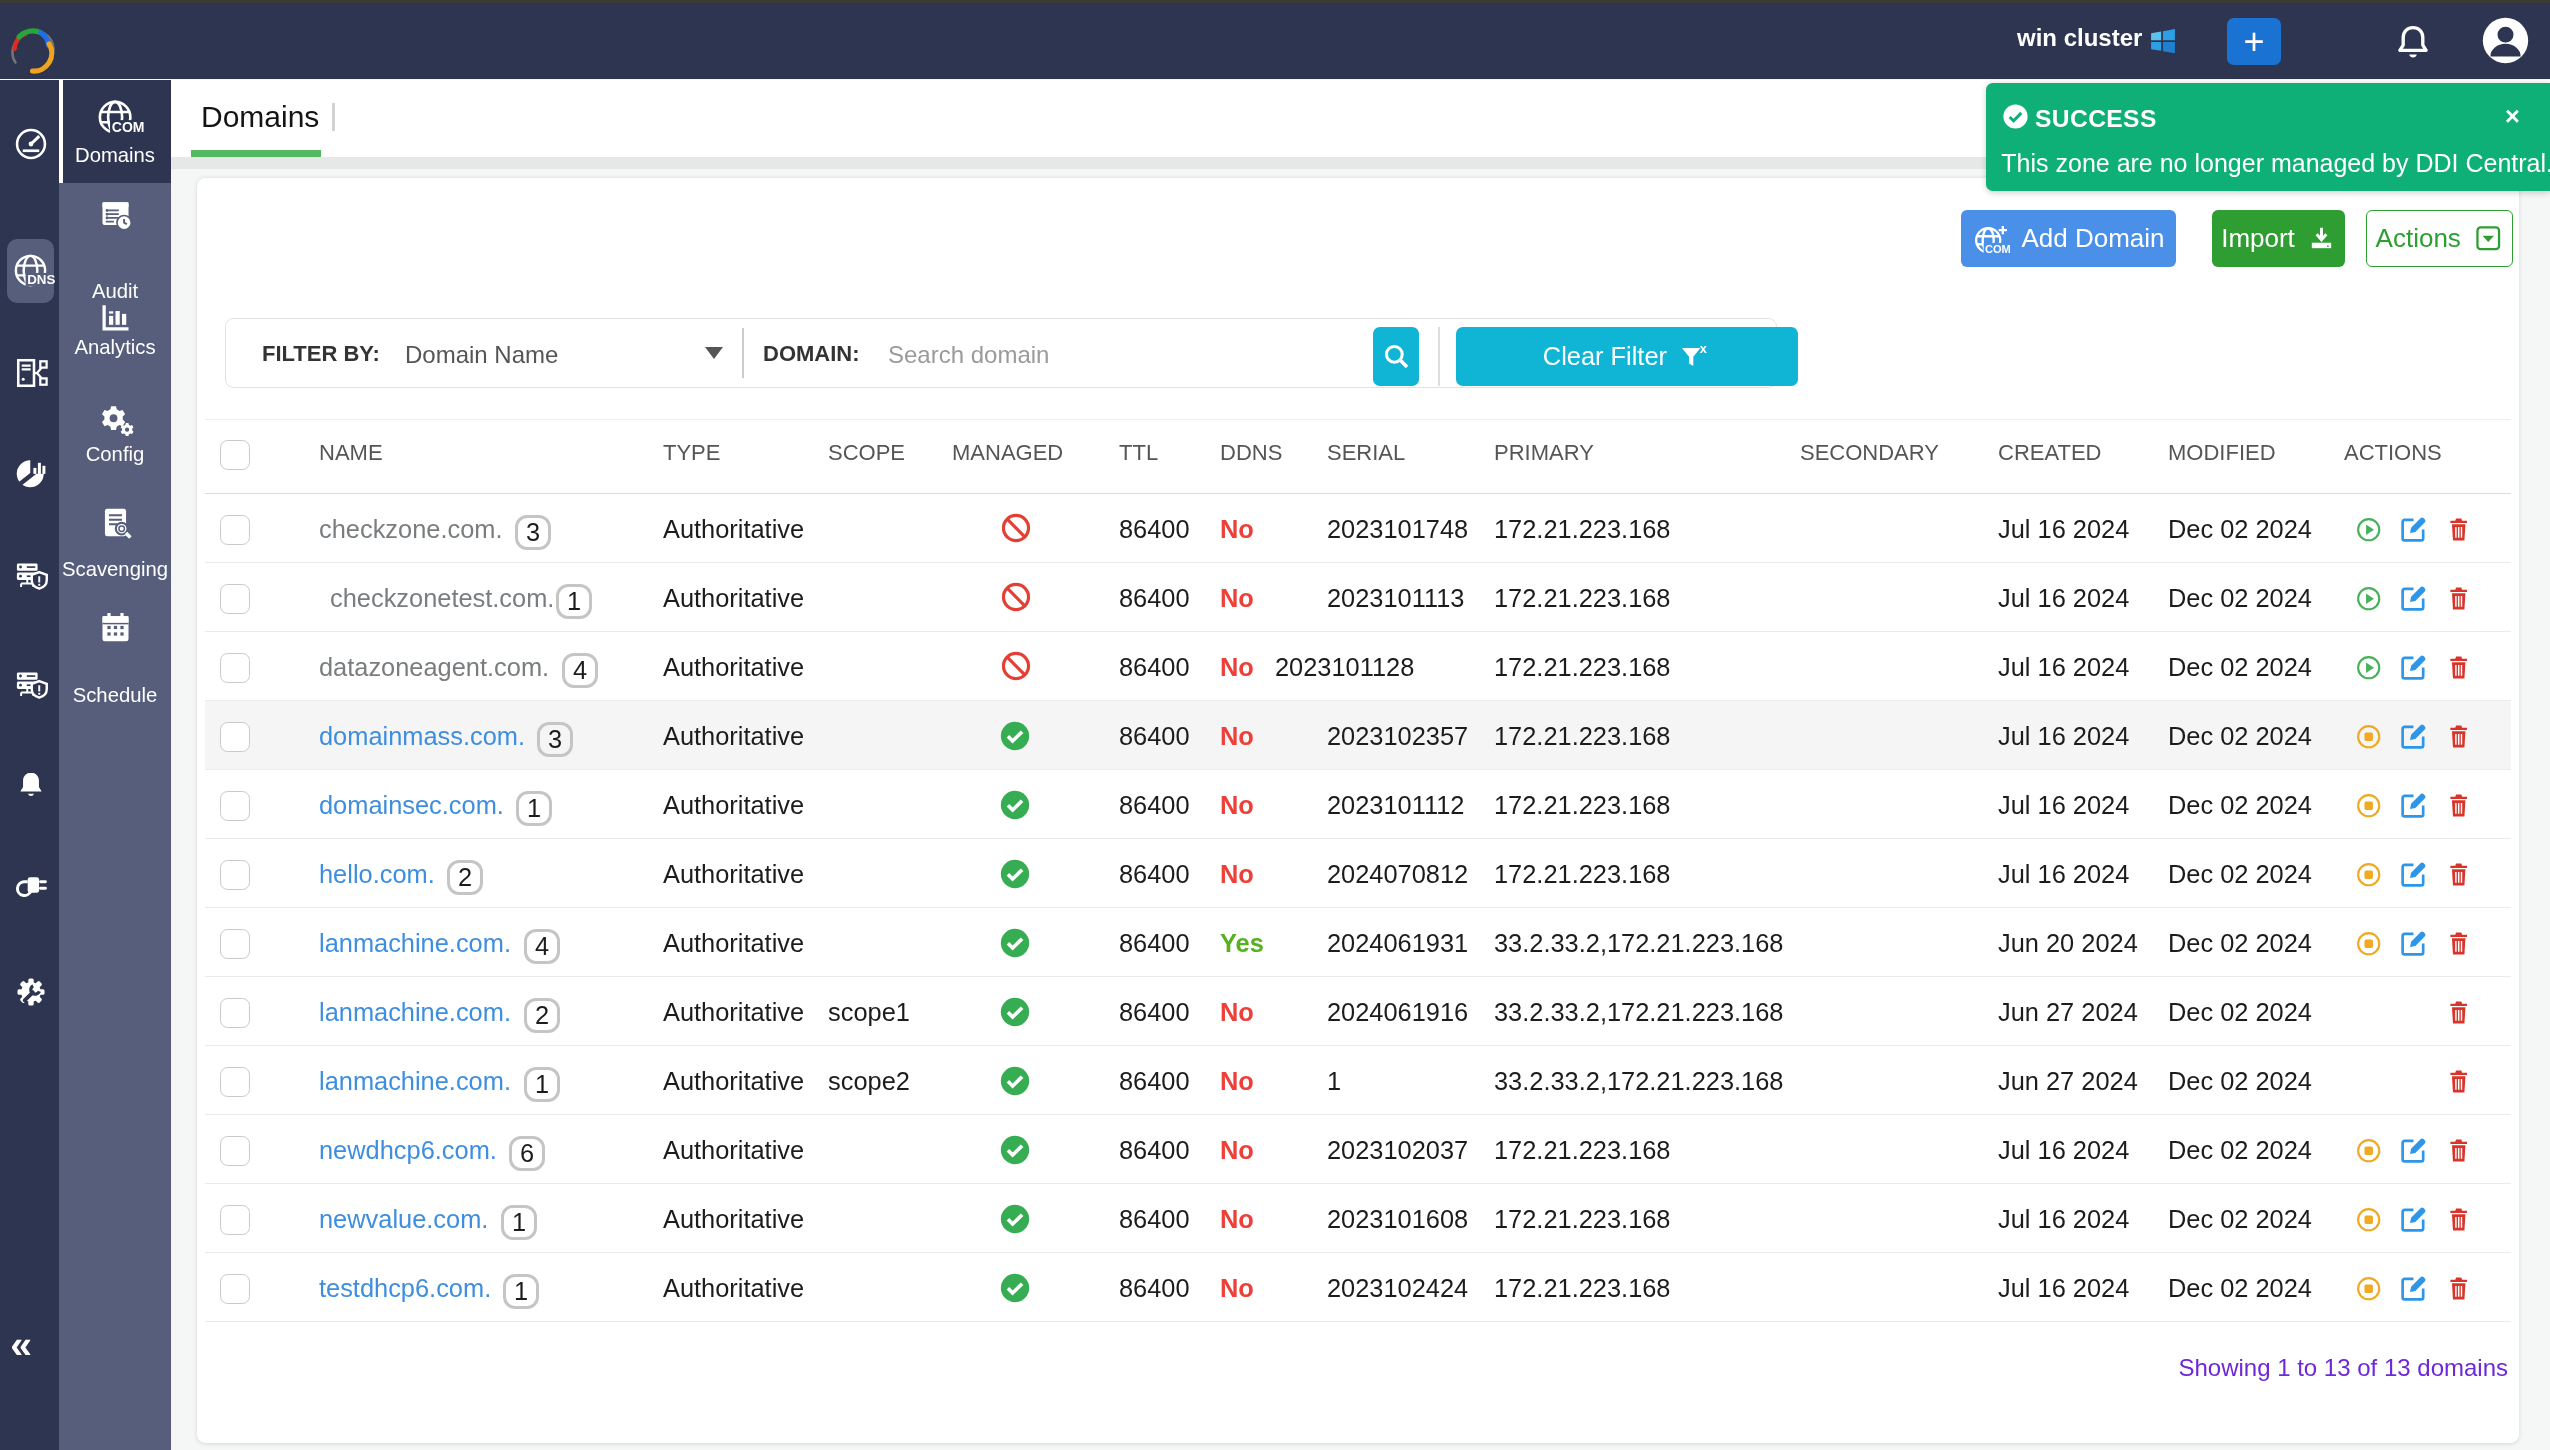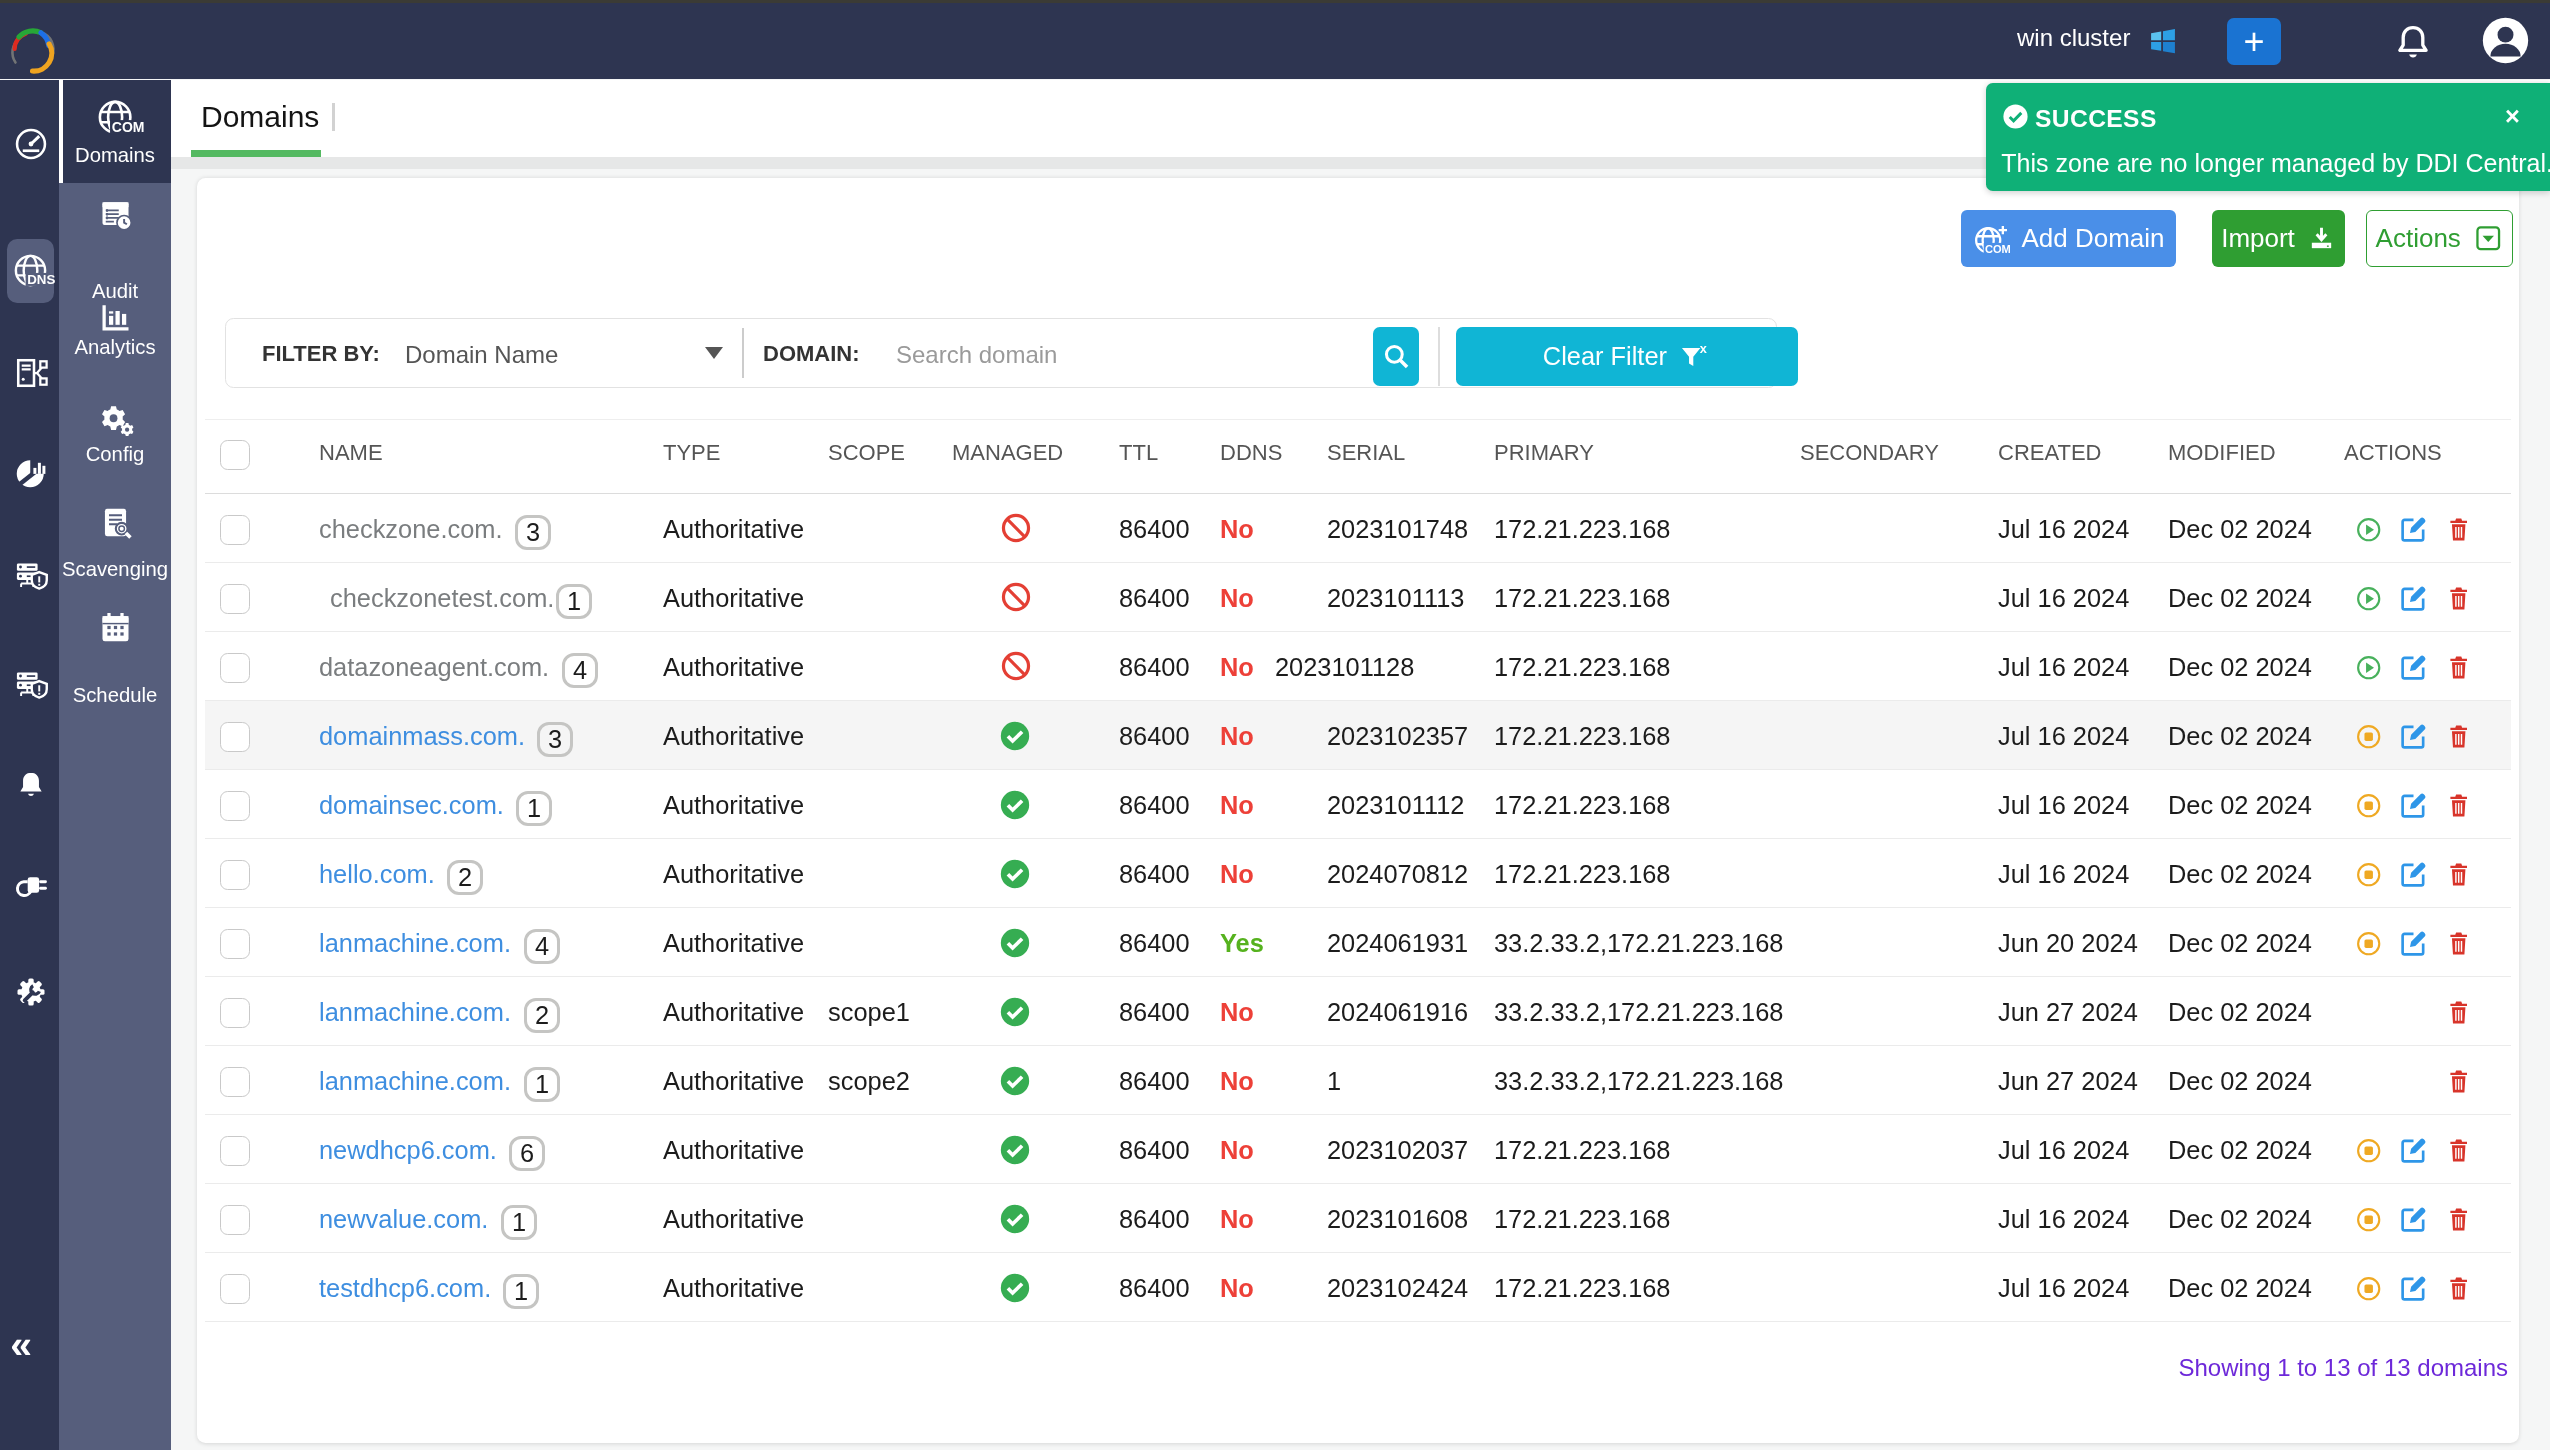--- a/index.html
+++ b/index.html
@@ -40,21 +40,21 @@
 .row .yes{color:#56b21e;font-weight:bold;text-align:right;}
 .cb{position:absolute;left:15.3px;top:20.3px;width:30px;height:30px;border:1.7px solid #c9c9c9;border-radius:7.6px;background:#fff;}
 .cicon{position:absolute;top:18px;}
 #showing{left:1895px;top:1354px;width:613px;font-size:24px;color:#6d28d9;text-align:right;}
 #toast{left:1986px;top:83px;width:564px;height:108px;background:#0fb077;border-radius:6.8px 0 0 6.8px;box-shadow:0 1.7px 6.8px rgba(0,0,0,0.18);}
 #toast .t1{position:absolute;left:49px;top:22px;font-size:24.6px;font-weight:bold;color:#fff;letter-spacing:0.4px;}
 #toast .t2{position:absolute;left:15.3px;top:66px;font-size:25px;color:#fff;white-space:nowrap;}
 #toast .tx{position:absolute;left:519px;top:18.6px;font-size:25.4px;color:#fff;font-weight:bold;}
 .mitem{position:absolute;left:59px;width:112px;text-align:center;color:#fff;}
 .mitem .lbl{font-size:20.3px;color:#fff;display:block;}
-#hdr-user{left:2017px;top:24px;font-size:24px;font-weight:normal;color:#fff;}
+#hdr-user{left:2017px;top:24px;font-size:24px;font-weight:bold;color:#fff;}
 #plusbtn{left:2227px;top:18px;width:54px;height:47px;background:#1a73d2;border-radius:6.8px;color:#fff;font-size:36px;font-weight:300;display:flex;align-items:center;justify-content:center;}
 </style></head>
 <body>
 <div id="topstrip" class="abs"></div>
 <div id="header" class="abs"></div>
 <div id="rail" class="abs"></div>
 <div id="side2" class="abs"></div>
 <div id="tabbar" class="abs"></div>
 <div id="grayband" class="abs"></div>
 <div id="tabtitle" class="abs">Domains</div>
@@ -276,21 +276,21 @@
       <rect x="3.5" y="3.5" width="17" height="17" rx="2.5" fill="none" stroke="#2f9e32" stroke-width="1.8"></rect>
       <polygon points="7.5,10 16.5,10 12,15" fill="#2f9e32"></polygon>
     </svg>
   </div>
 <div id="filterbox" class="abs"></div>
 <div class="flabel abs" style="left:262px;">FILTER BY:</div>
 <div class="fval abs" style="left:405px;color:#555;">Domain Name</div>
 <div id="fcaret" class="abs"></div>
 <div id="fdiv1" class="abs"></div>
 <div class="flabel abs" style="left:763px;">DOMAIN:</div>
-<div class="fval abs" style="left:888px;color:#9a9a9a;margin-left:8px;">Search domain</div>
+<div class="fval abs" style="left:888px;color:#9a9a9a;">Search domain</div>
 <div id="btn-search" class="abs">
     <svg width="30.5" height="30.5" viewBox="0 0 24 24">
       <circle cx="10.5" cy="10.5" r="6.2" stroke="#fff" stroke-width="2.4" fill="none"></circle>
       <path d="M15 15 l5.5 5.5" stroke="#fff" stroke-width="2.8"></path>
     </svg>
   </div>
 <div id="fdiv2" class="abs"></div>
 <div id="btn-clear" class="abs">
     <span>Clear Filter</span>
     <svg width="34" height="34" viewBox="0 0 24 24" style="margin-top:3.4px;font-size:30px">

